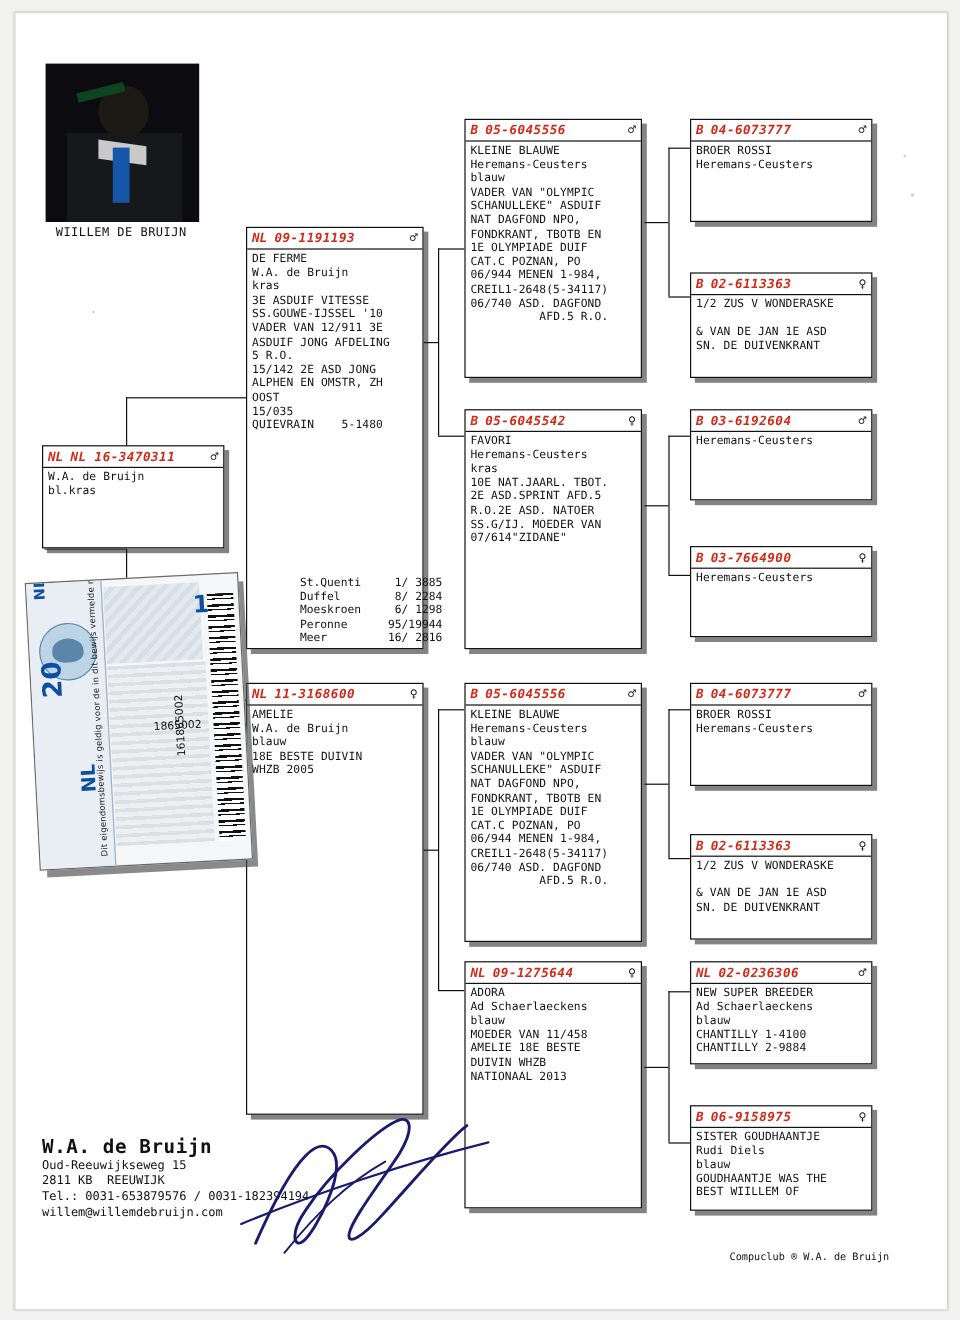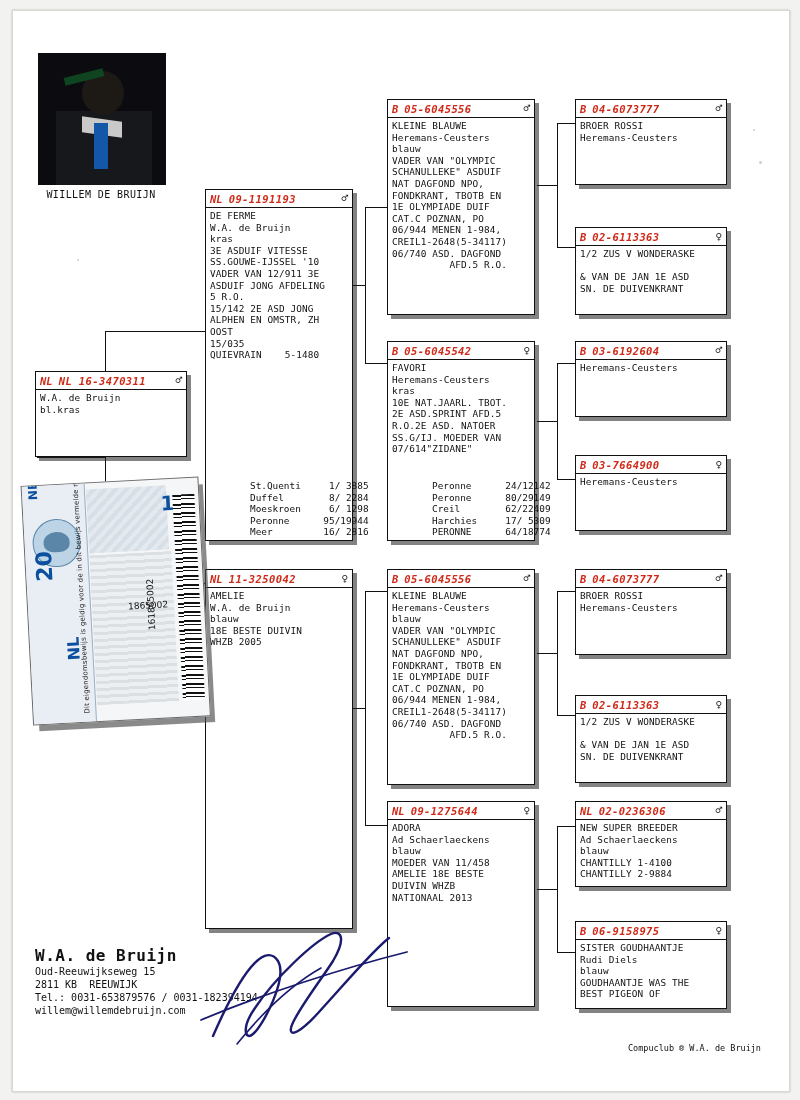--- a/index.html
+++ b/index.html
@@ -174,21 +174,21 @@
     position:absolute;left:22px;top:912px;
     font-size:10px;line-height:13px;color:#111;white-space:pre;
   }
   .addr .name{
     font-size:16px;font-weight:bold;letter-spacing:.5px;display:block;margin-bottom:3px;
   }
   .sig{
     position:absolute;left:180px;top:905px;width:230px;height:135px;pointer-events:none;
   }
   .credit{
-    position:absolute;right:28px;bottom:38px;
+    position:absolute;right:48px;bottom:38px;
     font-size:8.5px;color:#111;white-space:pre;
   }
   .speck{position:absolute;background:#cfcfca;border-radius:50%;}
 </style>
 </head>
 <body>
 
 <div class="page">
 
 
@@ -268,21 +268,21 @@
     <div class="results">St.Quenti     1/ 3885
 Duffel        8/ 2284
 Moeskroen     6/ 1298
 Peronne      95/19944
 Meer         16/ 2816</div>
   </div>
 
   <div class="box" style="left:192px;top:558px;width:148px;height:360px;">
     <div class="hdr">
       <span class="b">NL</span>
-      <span class="ring">11-3250042</span>
+      <span class="ring">11-3168600</span>
       <span class="sex">♀</span>
     </div>
     <div class="body">AMELIE
 W.A. de Bruijn
 blauw
 18E BESTE DUIVIN
 WHZB 2005</div>
   </div>
 
   <div class="box" style="left:374px;top:88px;width:148px;height:216px;">
@@ -313,25 +313,20 @@
       <span class="sex">♀</span>
     </div>
     <div class="body">FAVORI
 Heremans-Ceusters
 kras
 10E NAT.JAARL. TBOT.
 2E ASD.SPRINT AFD.5
 R.O.2E ASD. NATOER
 SS.G/IJ. MOEDER VAN
 07/614"ZIDANE"</div>
-    <div class="results">Peronne      24/12142
-Peronne      80/29149
-Creil        62/22409
-Harchies     17/ 5309
-PERONNE      64/18774</div>
   </div>
 
   <div class="box" style="left:374px;top:558px;width:148px;height:216px;">
     <div class="hdr">
       <span class="b">B</span>
       <span class="ring">05-6045556</span>
       <span class="sex">♂</span>
     </div>
     <div class="body">KLEINE BLAUWE
 Heremans-Ceusters
@@ -441,21 +436,21 @@
   <div class="box" style="left:562px;top:910px;width:152px;height:88px;">
     <div class="hdr">
       <span class="b">B</span>
       <span class="ring">06-9158975</span>
       <span class="sex">♀</span>
     </div>
     <div class="body">SISTER GOUDHAANTJE
 Rudi Diels
 blauw
 GOUDHAANTJE WAS THE
-BEST PIGEON OF</div>
+BEST WIILLEM OF</div>
   </div>
 
   <div class="ringcard">
     <div class="rc-shadow"></div>
     <div class="rc-body">
       <div class="rc-stripes"></div>
       <div class="rc-grey"></div>
       <div class="rc-left"></div>
       <div class="rc-logo"></div>
       <div class="rc-vert">NED. POSTDUIVENHOUDERS ORGANISATIE</div>

